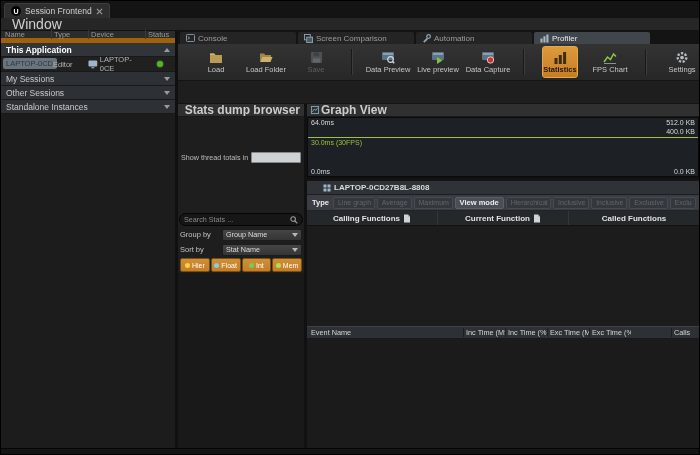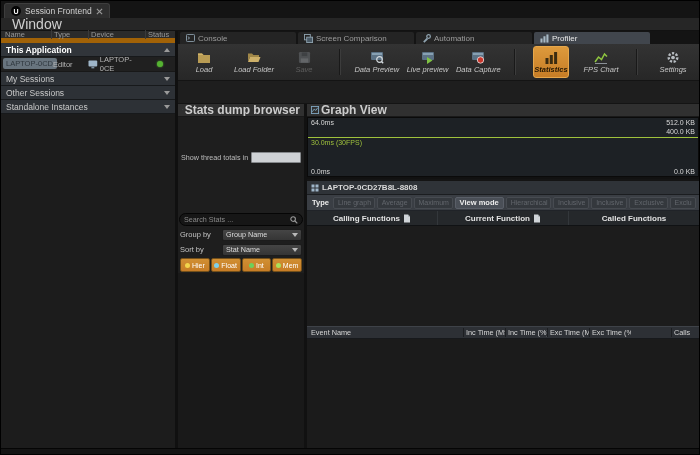--- a/index.html
+++ b/index.html
@@ -39,21 +39,21 @@
   .status-dot { width:6px; height:6px; border-radius:50%; background:var(--status-green,#55b332); box-shadow:0 0 2px var(--status-green,#55b332); }
   .sb-empty { flex:1; background:#1c1c1c; }
 
   
   .tabbar { height:13px; background:#141414; display:flex; align-items:flex-end; gap:2px; padding:0 2px; flex:0 0 auto; }
   .tab { width:116px; height:12px; background:#242424; border-radius:2px 2px 0 0; display:flex; align-items:center; gap:3px; padding:0 6px; font-size:8px; color:#9d9d9d; overflow:hidden; }
   .tab.active { background:#41464d; color:#ebebeb; }
   .tab svg { flex:0 0 auto; }
 
   
-  .toolbar { height:37px; background:linear-gradient(#333333,#272727); border-bottom:1px solid #141414; display:flex; align-items:center; padding:2px 8px; gap:14px; flex:0 0 auto;font-style:italic; }
+  .toolbar { height:37px; background:linear-gradient(#333333,#272727); border-bottom:1px solid #141414; display:flex; align-items:center; padding:2px 20px; gap:14px; flex:0 0 auto; }
   .tb-btn { height:32px; min-width:36px; display:flex; flex-direction:column; align-items:center; justify-content:center; gap:1px; padding:1px 5px; border-radius:3px; font-size:7.5px; color:#c6c6c6; white-space:nowrap; }
   .tb-btn.disabled { color:#5e5e5e; }
   .tb-btn.disabled svg { opacity:.4; }
   .tb-btn.active { background:linear-gradient(#dd9a3c,var(--accent,#c77d26)); border:1px solid #e6a74b; color:#241703; font-weight:bold; }
   .tb-sep { width:2px; height:26px; border-left:1px solid #191919; border-right:1px solid #3c3c3c; margin:0 3px; }
 
   .empty-strip { height:23px; background:#1e1e1e; border-bottom:1px solid #141414; flex:0 0 auto; }
 
   
   .content { flex:1; display:flex; min-height:0; }
@@ -82,21 +82,21 @@
   .graph-panel { height:75px; flex:0 0 75px; display:flex; flex-direction:column; border-bottom:2px solid #111; }
   .graph-area { flex:1; position:relative; background:#1d2125; border:1px solid #0a0a0a; overflow:hidden; }
   .g-label { position:absolute; font-size:7px; color:#d8d8d8; }
   .g-line { position:absolute; left:0; right:0; top:32%; height:1px; background:var(--graph-green,#9fc23c); }
   .g-line-label { position:absolute; left:3px; top:calc(32% + 2px); font-size:7px; color:var(--graph-green,#9fc23c); }
   .g-line-right { position:absolute; right:3px; top:calc(32% - 9px); font-size:7px; color:#d8d8d8; }
 
   .gap2 { height:2px; background:#141414; flex:0 0 auto; }
 
   
-  .session-bar { height:14px; background:#2f3338; border-bottom:1px solid #1b1d20; display:flex; align-items:center; gap:3px; padding:0 4px; font-size:8px; font-weight:bold; color:#dadada; flex:0 0 auto; }
+  .session-bar { height:14px; background:#2f3338; border-bottom:1px solid #1b1d20; display:flex; align-items:center; gap:3px; padding:0 16px; font-size:8px; font-weight:bold; color:#dadada; flex:0 0 auto; }
   .mode-bar { height:16px; background:#3a3e44; border-bottom:1px solid #202328; display:flex; align-items:center; gap:2px; padding:0 3px; flex:0 0 auto; overflow:hidden; }
   .mode-label { font-size:7.5px; font-weight:bold; color:#ececec; padding:0 2px; white-space:nowrap; }
   .mode-label.chip { background:#4a4f57; border:1px solid #5a5f68; border-radius:2px; height:12px; display:flex; align-items:center; padding:0 4px; }
   .mode-btn { height:12px; background:#34383d; border:1px solid #474b51; border-radius:2px; display:flex; align-items:center; padding:0 4px; font-size:7px; color:#62666c; white-space:nowrap; overflow:hidden; }
   .func-header { height:15px; background:#25282b; border-bottom:1px solid #101214; display:flex; flex:0 0 auto; }
   .func-cell { flex:1; display:flex; align-items:center; justify-content:center; gap:3px; font-size:8px; font-weight:bold; color:#e2e2e2; border-right:1px solid #33373b; }
   .func-cell:last-child { border-right:none; }
   .func-body { flex:1; background:#1c1c1c; }
   .event-header { height:13px; background:#2d3035; border-top:1px solid #3e4248; border-bottom:1px solid #17191c; display:flex; align-items:center; font-size:7.3px; color:#d6d6d6; flex:0 0 auto; }
   .ev-name { flex:1; padding-left:4px; }

